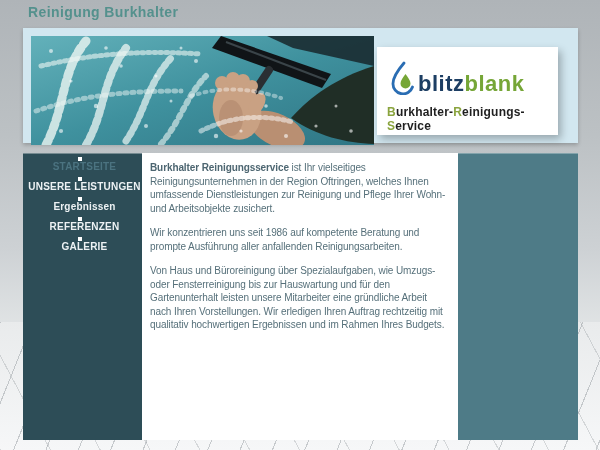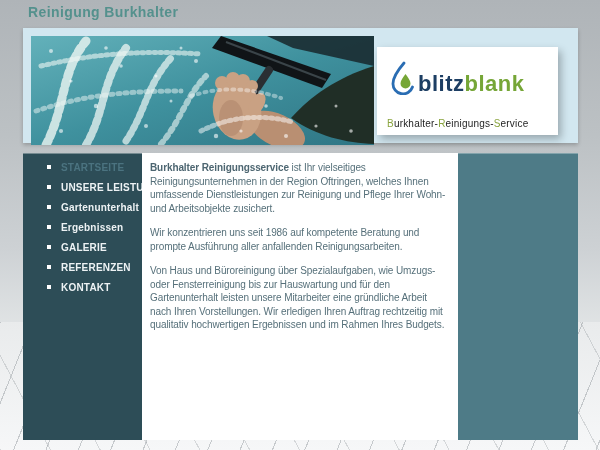--- a/index.html
+++ b/index.html
@@ -37,32 +37,32 @@
   .logo-card {
     position:absolute; left:354px; top:19px; width:181px; height:88px;
     background:#ffffff; box-shadow:3px 4px 8px rgba(0,0,0,0.28);
   }
   .brand-row { display:flex; align-items:flex-end; margin:14px 0 0 13px; }
   .drop-icon { width:26px; height:34px; margin-right:2px; }
   .brand-text { font-size:22px; font-weight:bold; letter-spacing:0.5px; line-height:1; }
   .brand-blue { color:#1d3e63; }
   .brand-green { color:#76a637; }
   .logo-subtitle {
-    margin:23px 0 0 10px; font-size:10px; font-weight:normal; color:#1f1f1f;
+    margin:10px 0 0 10px; font-size:12px; font-weight:bold; color:#1f1f1f;
     letter-spacing:0.2px;
   }
   .logo-subtitle .init { color:#8aa43e; }
 
   
   .content-row { display:flex; margin-top:10px; height:287px; }
   .sidebar {
     width:119px; background:#2d4d57; border-top:1px solid rgba(255,255,255,0.35);
     padding-top:3px;
   }
-  .nav-item { display:flex; align-items:center; height:20px; padding-left:24px; cursor:pointer; }
+  .nav-item { display:flex; align-items:center; height:20px; padding-left:4px; cursor:pointer;flex-direction:column; }
   .bullet { width:4px; height:4px; background:#ffffff; margin-right:10px; flex:none; }
   .nav-label { font-size:10px; font-weight:bold; color:#edf2f4; letter-spacing:0.2px; white-space:nowrap; }
   .nav-item.active .nav-label { color:#4b7380; }
 
   .main { width:316px; background:#ffffff; padding:8px 10px 0 8px; }
   .main p { font-size:10px; line-height:13.5px; letter-spacing:-0.1px; color:#56707a; margin-bottom:11px; }
   .main p b { color:#4d6671; }
   .quote {
     margin:20px 0 0 103px; width:110px;
     font-size:10.5px; line-height:15px; font-style:italic; font-weight:bold;
@@ -163,37 +163,29 @@
       <div class="nav-item active">
         <span class="bullet"></span>
         <span class="nav-label">STARTSEITE</span>
       </div>
       <div class="nav-item">
         <span class="bullet"></span>
         <span class="nav-label">UNSERE LEISTUNGEN</span>
       </div>
       <div class="nav-item">
         <span class="bullet"></span>
-        <span class="nav-label">Gartenunterhalt</span>
-      </div>
-      <div class="nav-item">
-        <span class="bullet"></span>
         <span class="nav-label">Ergebnissen</span>
-      </div>
-      <div class="nav-item">
-        <span class="bullet"></span>
-        <span class="nav-label">GALERIE</span>
       </div>
       <div class="nav-item">
         <span class="bullet"></span>
         <span class="nav-label">REFERENZEN</span>
       </div>
       <div class="nav-item">
         <span class="bullet"></span>
-        <span class="nav-label">KONTAKT</span>
+        <span class="nav-label">GALERIE</span>
       </div>
     </nav>
 
     <main class="main">
       <p><b>Burkhalter Reinigungsservice</b><span> ist Ihr vielseitiges Reinigungsunternehmen in der Region Oftringen, welches Ihnen umfassende Dienstleistungen zur Reinigung und Pflege Ihrer Wohn- und Arbeitsobjekte zusichert.</span></p>
       <p>Wir konzentrieren uns seit 1986 auf kompetente Beratung und prompte Ausführung aller anfallenden Reinigungsarbeiten.</p>
       <p>Von Haus und Büroreinigung über Spezialaufgaben, wie Umzugs- oder Fensterreinigung bis zur Hauswartung und für den Gartenunterhalt leisten unsere Mitarbeiter eine gründliche Arbeit nach Ihren Vorstellungen. Wir erledigen Ihren Auftrag rechtzeitig mit qualitativ hochwertigen Ergebnissen und im Rahmen Ihres Budgets.</p>
     </main>
 
     <div class="right-col"></div>

